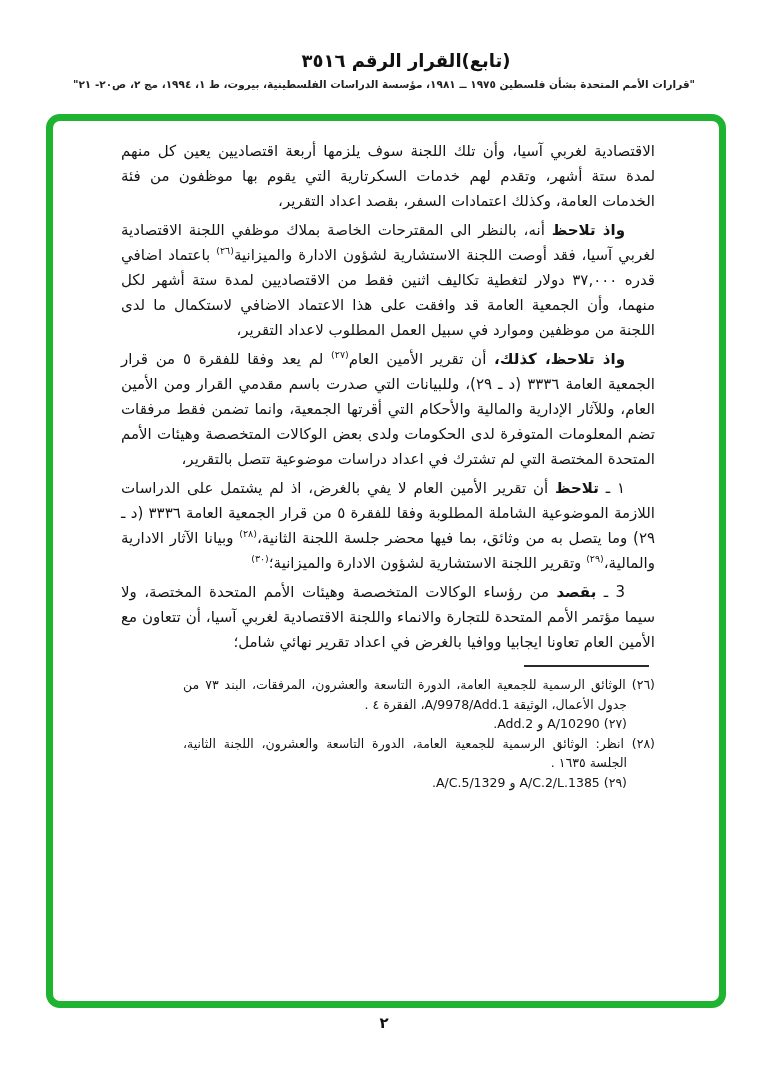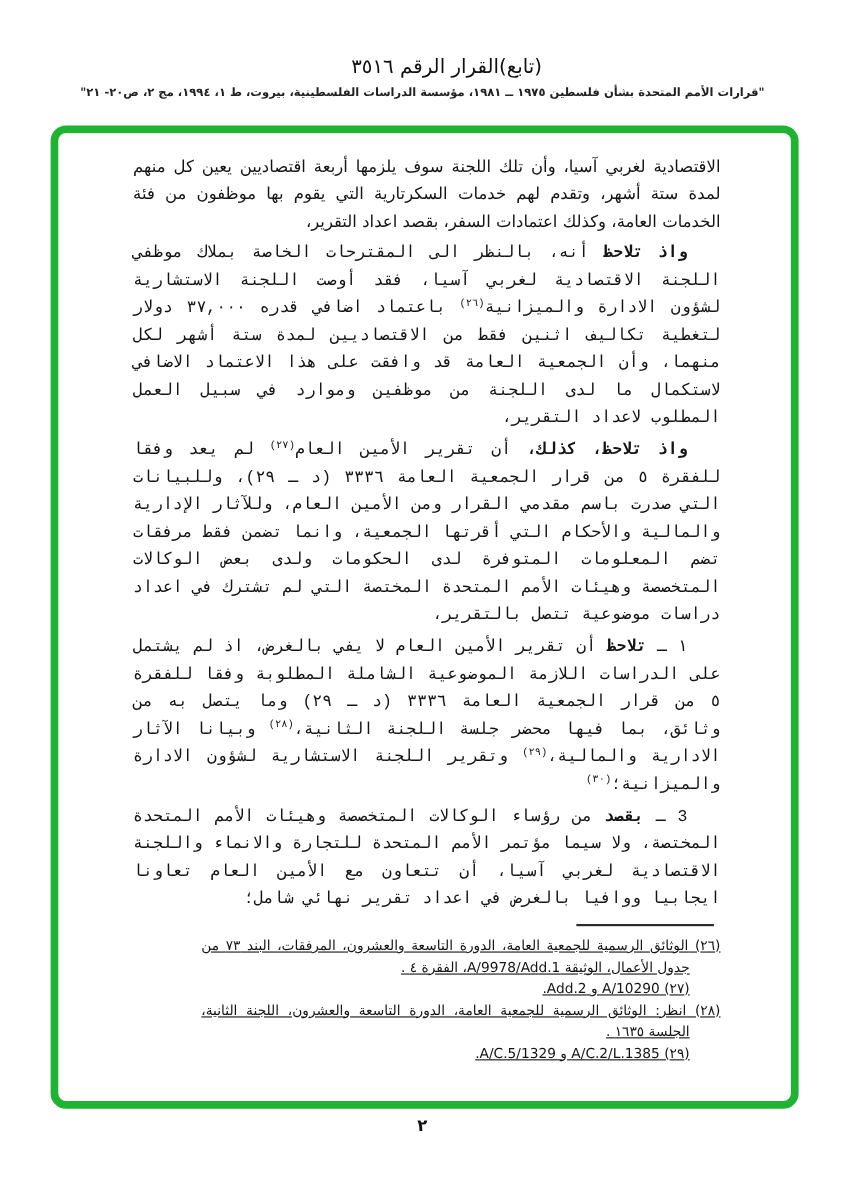--- a/index.html
+++ b/index.html
@@ -19,21 +19,21 @@
   }
   .header {
     position: absolute;
     top: 50px;
     left: 0;
     right: 0;
     text-align: center;
   }
   .title {
     font-size: 18px;
-    font-weight: normal;
+    font-weight: bold;
     color: #111;
     letter-spacing: 0.5px;
     padding-left: 44px;
   }
   .source {
     margin-top: 7px;
     font-size: 10.5px;
     font-weight: bold;
     color: #222;
     white-space: nowrap;
@@ -52,21 +52,20 @@
   }
   .body-text p {
     margin: 0 0 4px 0;
     font-size: 15px;
     line-height: 25px;
     text-align: justify;
     color: #141414;
   }
   .body-text p.indent {
     text-indent: 30px;
-    font-family: Liberation Mono, monospace;
   }
   .body-text b {
     font-weight: bold;
   }
   sup.fn-ref {
     font-size: 9.5px;
     line-height: 0;
     vertical-align: super;
   }
   .fn-sep {
@@ -77,21 +76,20 @@
   }
   .footnotes {
     padding-left: 62px;
   }
   .footnotes p {
     margin: 0;
     font-size: 12.5px;
     line-height: 19.5px;
     text-align: justify;
     color: #141414;
-    text-decoration: underline;
   }
   .footnotes p.fn-hang {
     padding-right: 28px;
     text-indent: -28px;
   }
   .footnotes p.fn-plain {
     padding-right: 28px;
   }
   .page-number {
     position: absolute;

